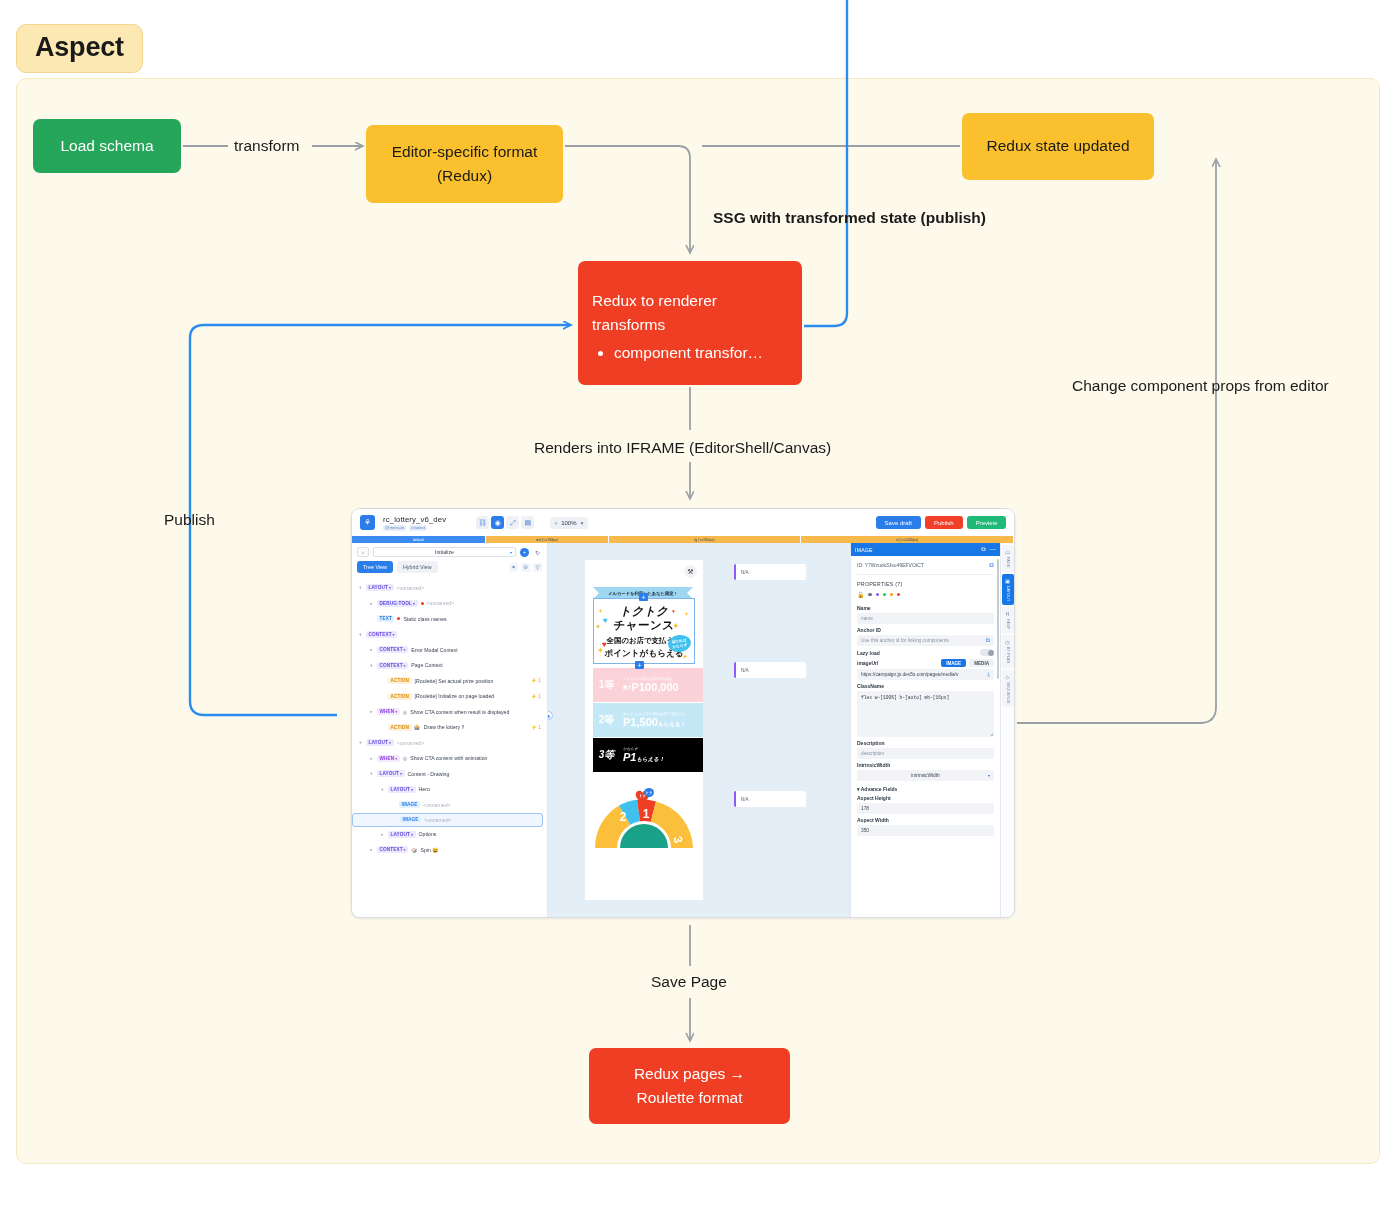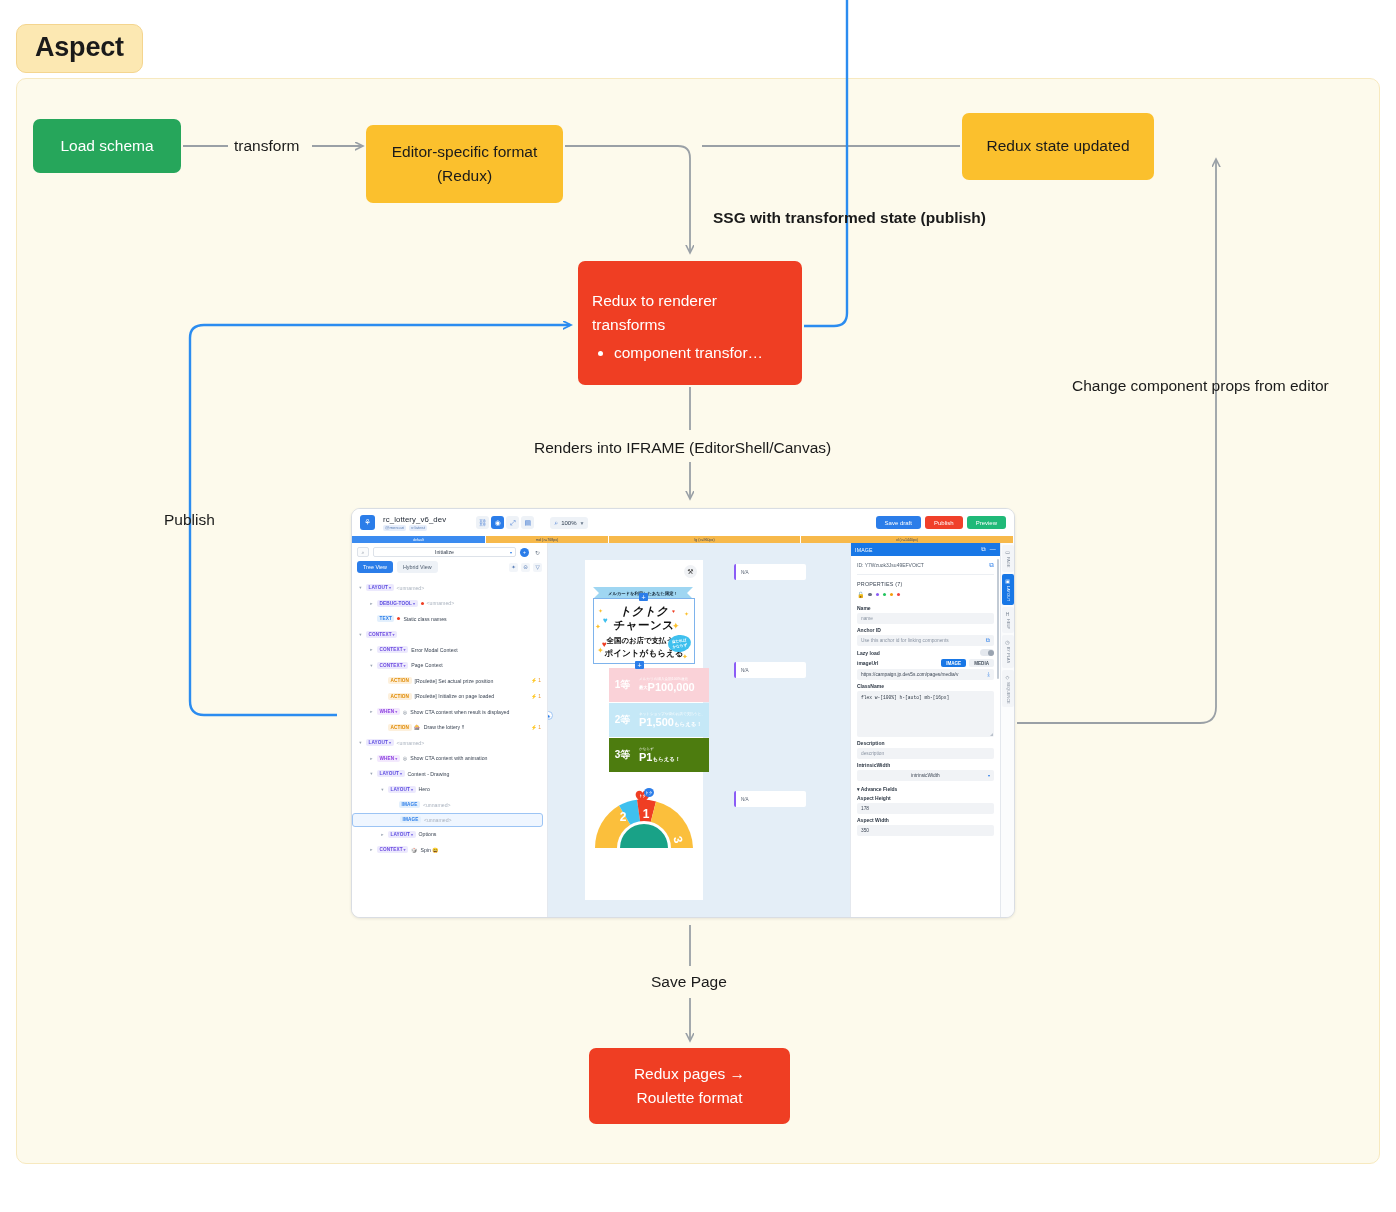--- a/index.html
+++ b/index.html
@@ -230,34 +230,34 @@
   .spk { position:absolute; color:#fbc02d; font-size: 8px; }
   .heart { position:absolute; font-size: 7px; }
   .bub {
     position:absolute; right: 3px; top: 36px; width: 23px; height: 17px;
     background:#3fc0ee; border-radius: 50%;
     display:flex;align-items:center;justify-content:center;
     color:#fff; font-size:3.6px; font-weight:bold; text-align:center; line-height:1.15;
     transform: rotate(-8deg);
   }
   .prize {
-    position: absolute; left: 24px; width: 100px; height: 34px;
+    position: absolute; left: 8px; width: 110px; height: 34px;
     display: flex; overflow: hidden;
   }
   .prize .rank { width: 27px; display:flex; align-items:center; justify-content:center;
                  font-size: 10px; font-weight: bold; color: #fff; }
   .prize .det { flex:1; display:flex; flex-direction:column; justify-content:center;
                 padding-left: 3px; color:#fff; }
   .prize .sub { font-size: 3.6px; opacity: .95; }
   .prize .amt { font-size: 11px; font-weight: bold; }
   .prize .amt small { font-size: 5.5px; }
   .prize .amt .tiny { font-size: 4.3px; display:inline-block; line-height:1; vertical-align: middle;}
   .p1 { top: 108px; background: #fad2d8; }
   .p2 { top: 143px; background: #c5e8f7; }
-  .p3 { top: 178px; background: #4d7c0f; }
+  .p3 { top: 178px; background: #000000; font-style: italic; }
   .p1 .rank, .p1 .det { color: #ffffff; }
   .wheel {
     position: absolute; left: 8px; top: 228px; width: 102px; height: 60px;
     overflow: hidden;
   }
   .wheel-svg { width: 102px; height: 60px; display:block; }
   .wheel-heart {
     position: absolute; left: 42px; top: 2px; width: 15px; height: 14px;
     z-index: 3;
   }

